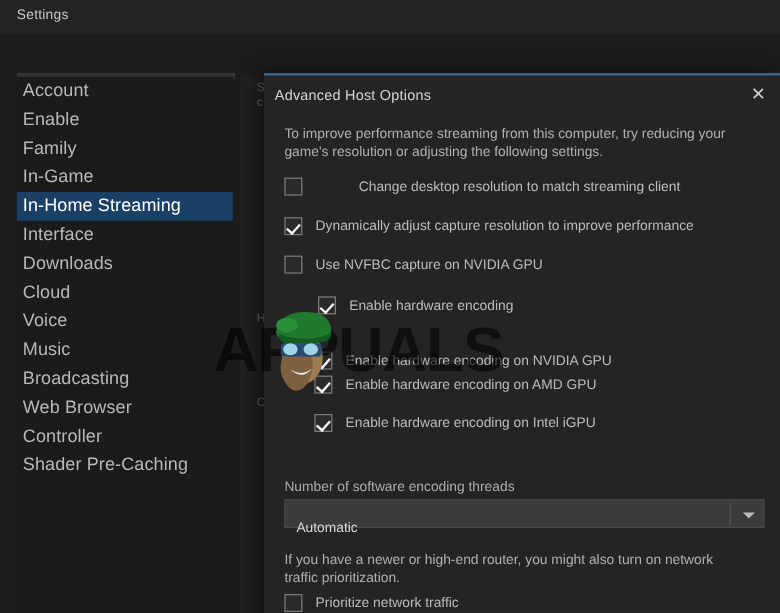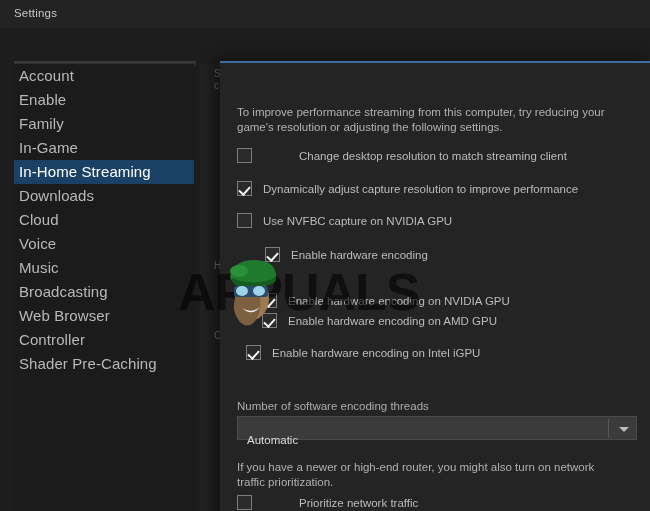--- a/index.html
+++ b/index.html
@@ -164,32 +164,37 @@
       <div class="bg-scroll" style="top:352px; height:26px;"></div>
     </div>
 
     <div class="sb-divider"></div>
     <div class="sidebar">
       <div class="sb-item"><span>Account</span></div>
       <div class="sb-item"><span>Enable</span></div>
       <div class="sb-item"><span>Family</span></div>
       <div class="sb-item"><span>In-Game</span></div>
       <div class="sb-item sel"><span>In-Home Streaming</span></div>
+      <div class="sb-item"><span>Interface</span></div>
       <div class="sb-item"><span>Downloads</span></div>
       <div class="sb-item"><span>Cloud</span></div>
       <div class="sb-item"><span>Voice</span></div>
       <div class="sb-item"><span>Music</span></div>
       <div class="sb-item"><span>Broadcasting</span></div>
       <div class="sb-item"><span>Web Browser</span></div>
       <div class="sb-item"><span>Controller</span></div>
       <div class="sb-item"><span>Shader Pre-Caching</span></div>
     </div>
 
     <div class="dialog">
 
+      <div class="dlg-head">
+        <div class="dlg-title">Advanced Host Options</div>
+        <div class="dlg-close">✕</div>
+      </div>
 
       <div class="dlg-body">
 
         <div class="intro">To improve performance streaming from this computer, try reducing your game's resolution or adjusting the following settings.</div>
 
         <div class="cb-row" style="left:17px; top:53px;gap:36px;">
           <span class="cb"></span>
           <span class="cb-label">Change desktop resolution to match streaming client</span>
         </div>
 
@@ -211,35 +216,35 @@
         <div class="cb-row" style="left:42px; top:198px;">
           <span class="cb on"></span>
           <span class="cb-label">Enable hardware encoding on NVIDIA GPU</span>
         </div>
 
         <div class="cb-row" style="left:42px; top:218px;">
           <span class="cb on"></span>
           <span class="cb-label">Enable hardware encoding on AMD GPU</span>
         </div>
 
-        <div class="cb-row" style="left:26px; top:250px;text-align:right;">
+        <div class="cb-row" style="left:42px; top:250px;text-align:right;">
           <span class="cb on"></span>
           <span class="cb-label">Enable hardware encoding on Intel iGPU</span>
         </div>
 
         <div class="sel-label">Number of software encoding threads</div>
         <div class="sel-box">
           <span class="sel-val">Automatic</span>
           <span class="sel-sep"></span>
           <span class="sel-arrow"></span>
         </div>
 
         <div class="note">If you have a newer or high-end router, you might also turn on network traffic prioritization.</div>
 
-        <div class="cb-row" style="left:17px; top:400px;gap:36px;">
+        <div class="cb-row" style="left:17px; top:400px;">
           <span class="cb"></span>
           <span class="cb-label">Prioritize network traffic</span>
         </div>
 
       </div>
     </div>
 
     <div class="wm-appuals">
       <div class="wtext">APPUALS</div>
       <svg width="80" height="70" viewBox="0 0 80 70" style="position:absolute;left:34px;top:0;">

